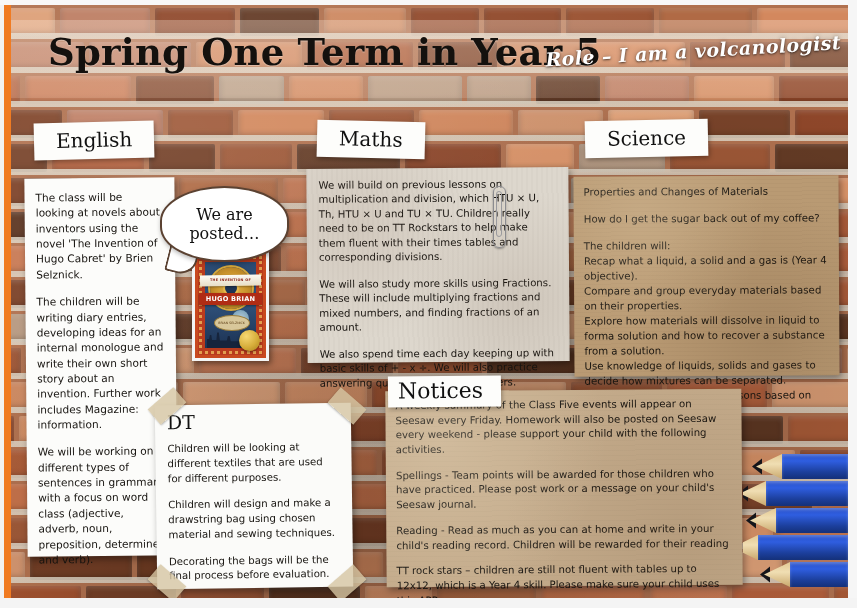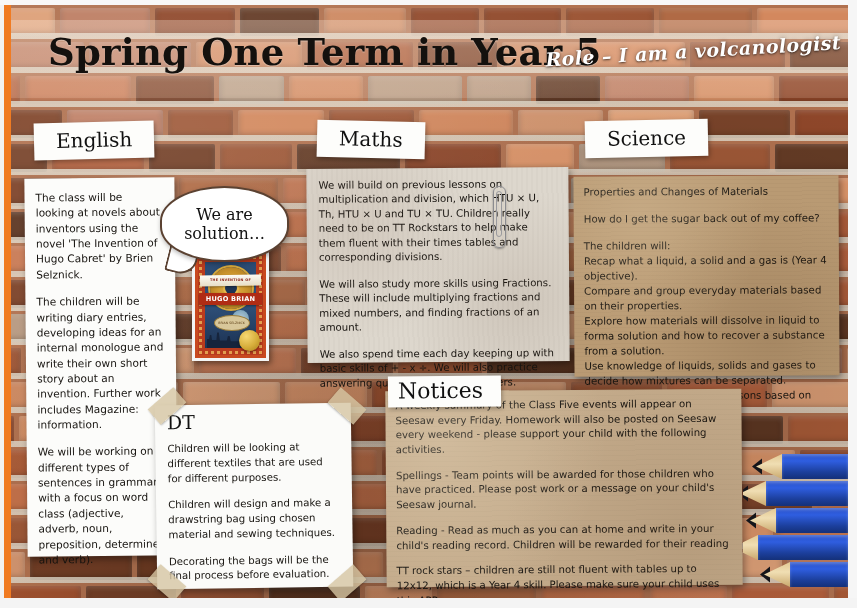--- a/index.html
+++ b/index.html
@@ -598,21 +598,21 @@
     <div class="paper-tex"></div>
     <p>A weekly summary of the Class Five events will appear on Seesaw every Friday. Homework will also be posted on Seesaw every weekend - please support your child with the following activities.</p>
     <p>Spellings - Team points will be awarded for those children who have practiced. Please post work or a message on your child's Seesaw journal.</p>
     <p>Reading - Read as much as you can at home and write in your child's reading record.  Children will be rewarded for their reading</p>
     <p>TT rock stars – children are still not fluent with tables up to 12x12, which is a Year 4 skill.  Please make sure your child uses this APP.</p>
 
   </div>
 
   <div id="bubble-tail"></div>
   <div id="speech-bubble">
-    <div class="bub-text">We are solution…</div>
+    <div class="bub-text">We are posted…</div>
   </div>
 
   <div id="book-cover">
     <div class="book-inner">
       <div class="book-border-dots"></div>
       <div class="book-face">
         <div class="gear"></div>
         <div class="book-moon"></div>
         <div class="book-skyline"></div>
         <div class="book-oval">BRIAN SELZNICK</div>

